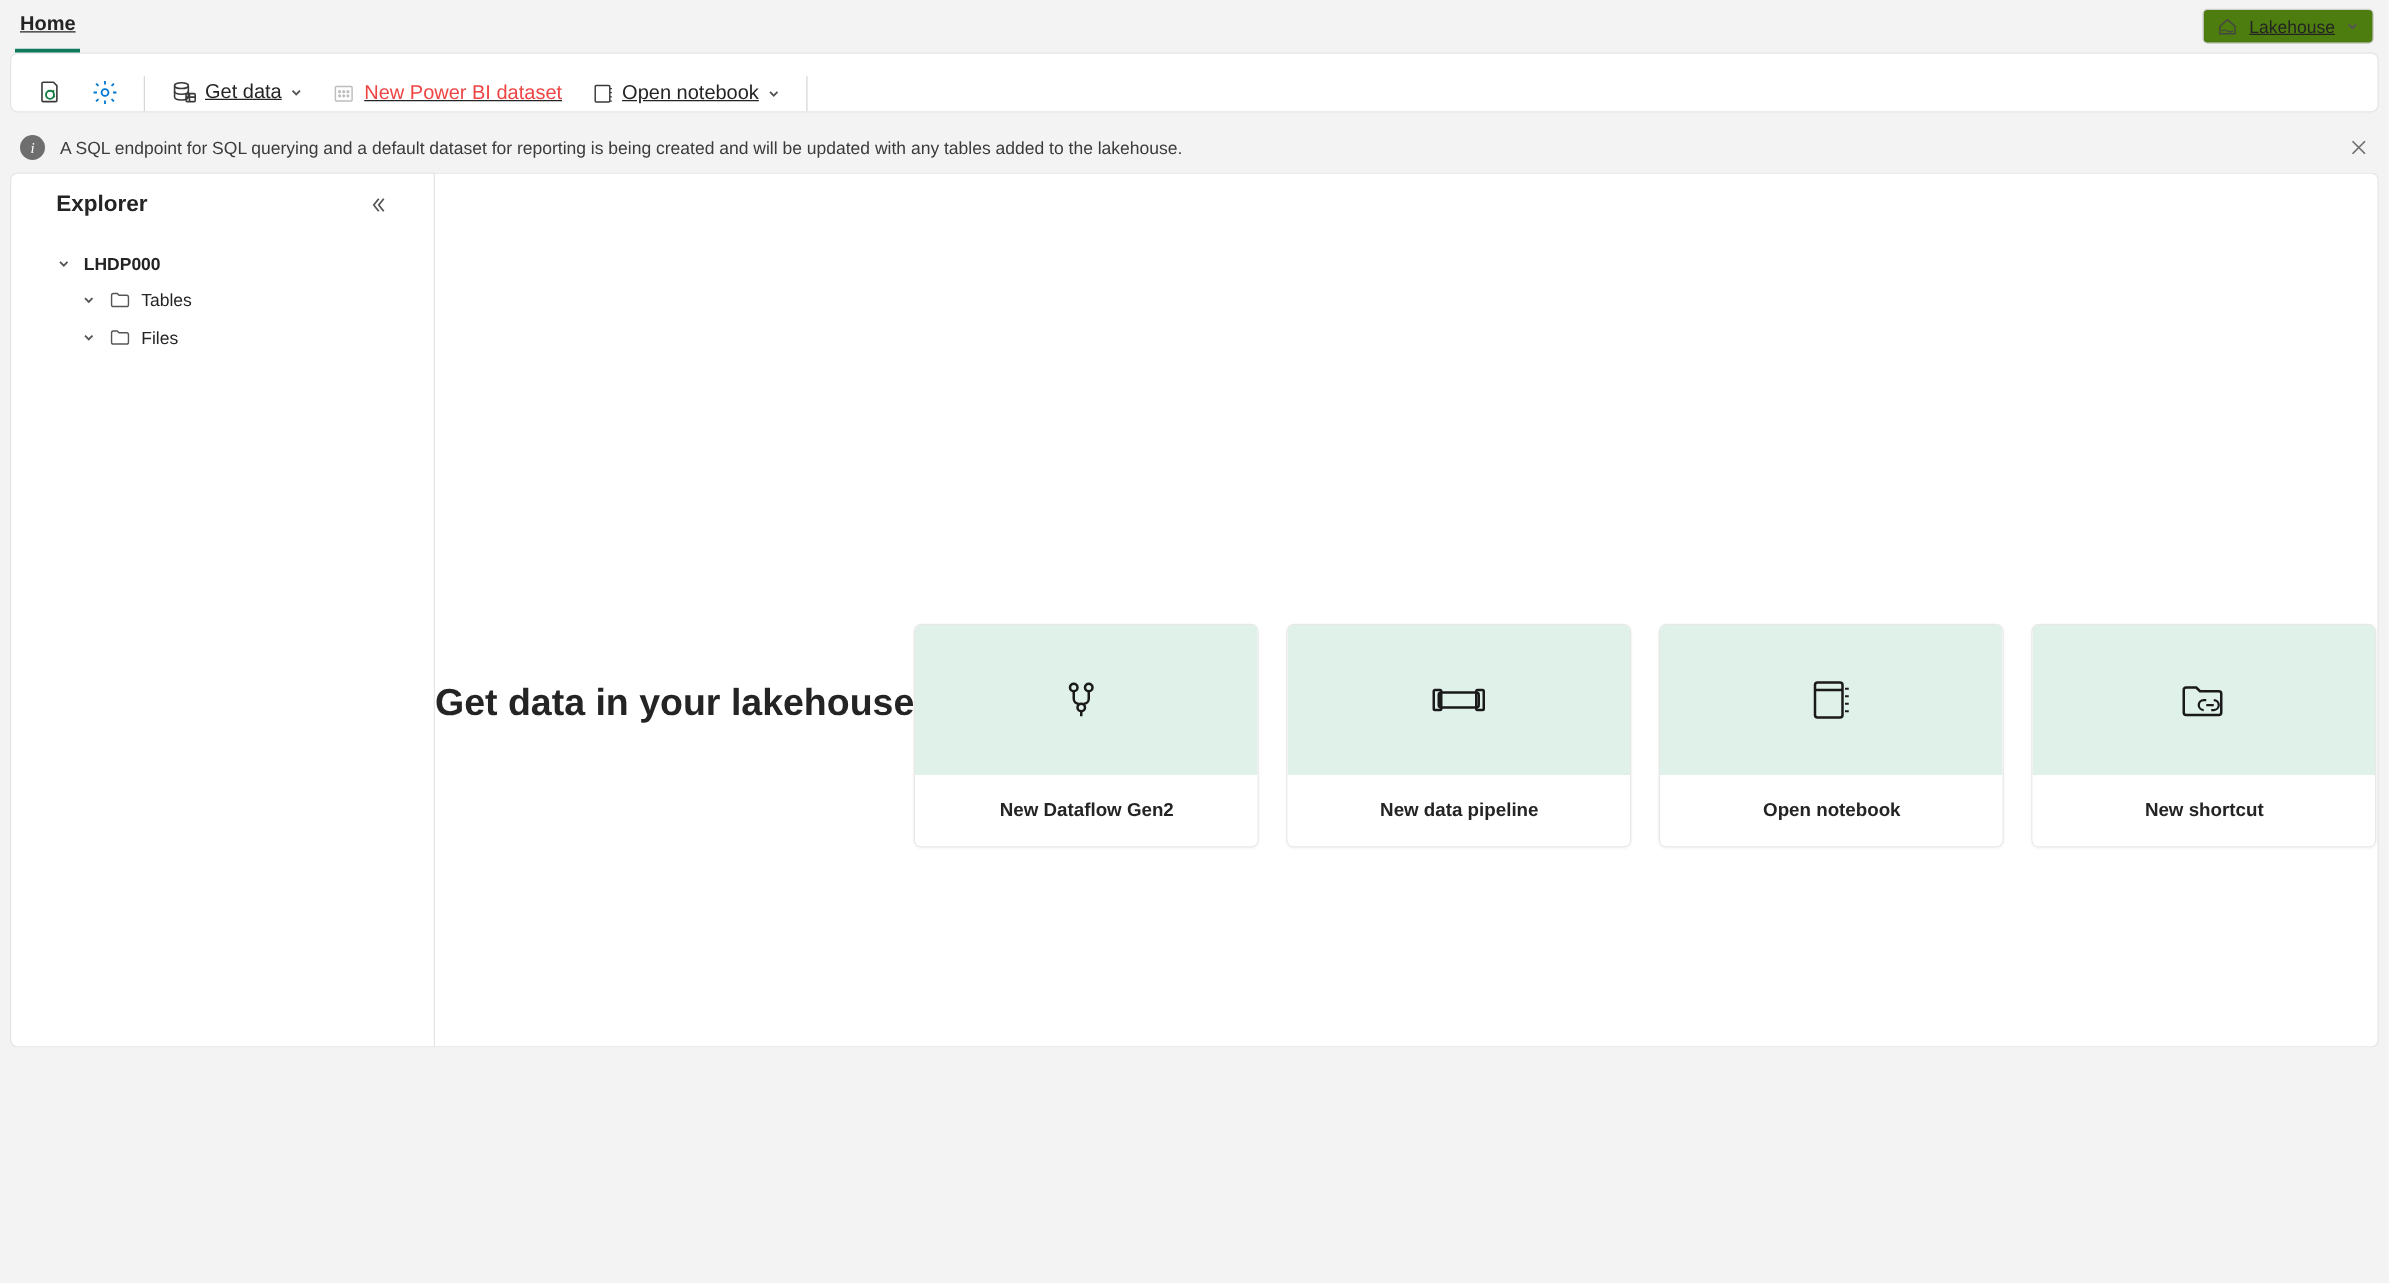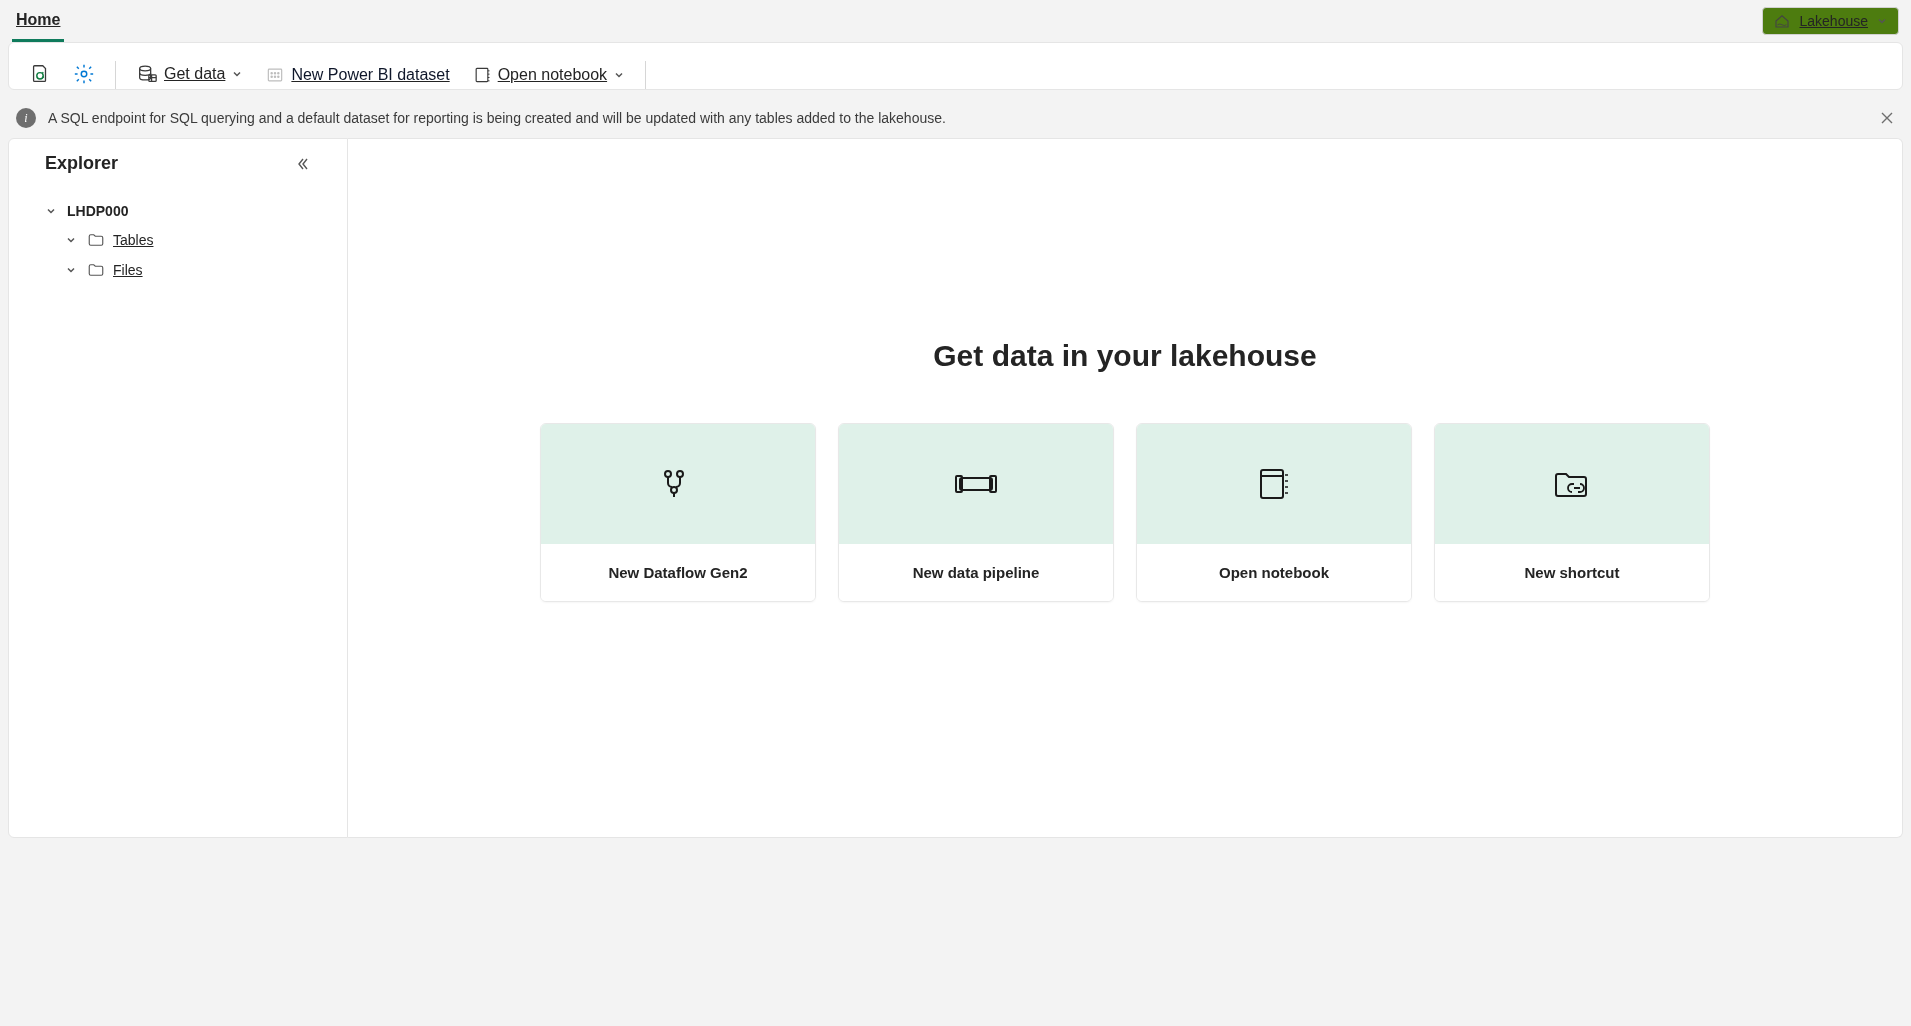--- a/index.html
+++ b/index.html
@@ -58,21 +58,21 @@
     text-decoration: underline;
   }
   .toolbar-btn {
     display: flex;
     align-items: center;
     gap: 6px;
     padding: 4px 6px;
     cursor: pointer;
     color: #242424;
   }
-  .toolbar-btn.disabled { color: #0f172a; cursor: default; }
+  .toolbar-btn.disabled { color: #ef4444; cursor: default; }
   .toolbar-divider {
     width: 1px;
     height: 28px;
     background: #d6d6d6;
     margin: 0 4px;
   }
   
   
   .info-bar {
     display: flex;
@@ -127,32 +127,32 @@
     font-size: 18px;
   }
   .tree-row {
     display: flex;
     align-items: center;
     gap: 8px;
     padding: 6px 8px;
     cursor: pointer;
   }
   .tree-row.root { font-weight: 700; margin-top: 23px; }
-  .tree-row.child { padding-left: 28px; text-decoration: underline; }
+  .tree-row.child { padding-left: 28px; }
   .chev { width: 14px; display: inline-flex; }
   
   .content-panel {
     flex: 1;
     background: #fff;
     border: 1px solid #e5e5e5;
     border-left: none;
     border-radius: 0 6px 6px 0;
     min-height: 700px;
     display: flex;
-    flex-direction: column;
+    flex-direction: row;
     align-items: center;
     padding-top: 200px;
   }
   .hero-title {
     font-size: 30px;
     font-weight: 600;
     margin-bottom: 50px;
   }
   .cards {
     display: flex;

